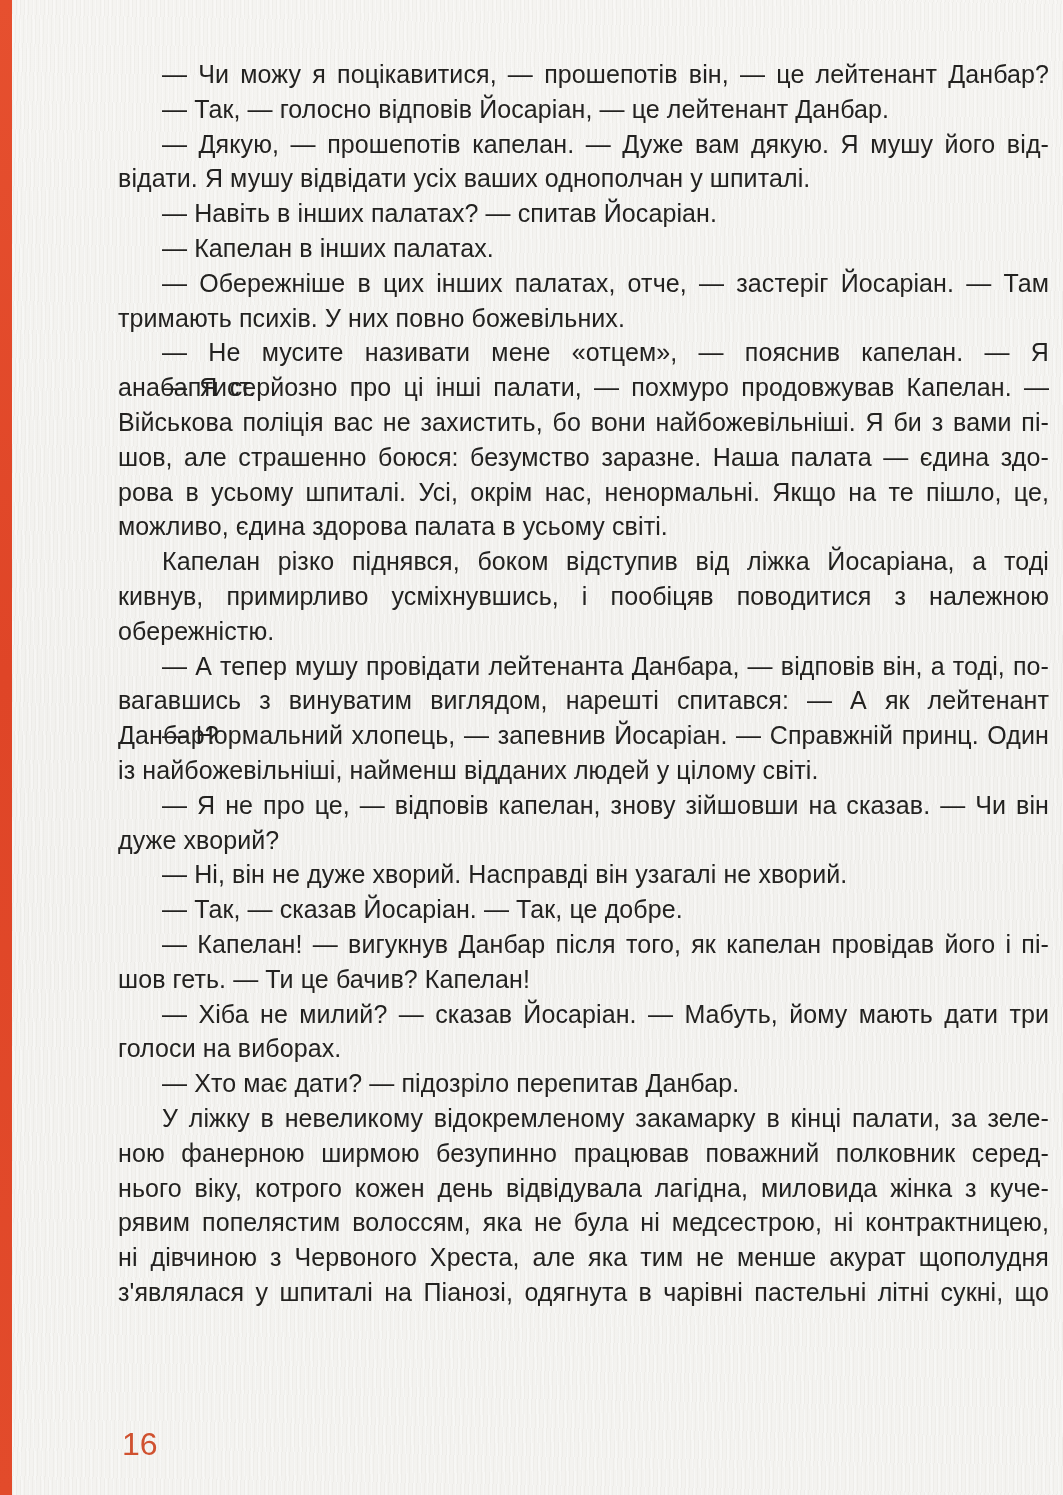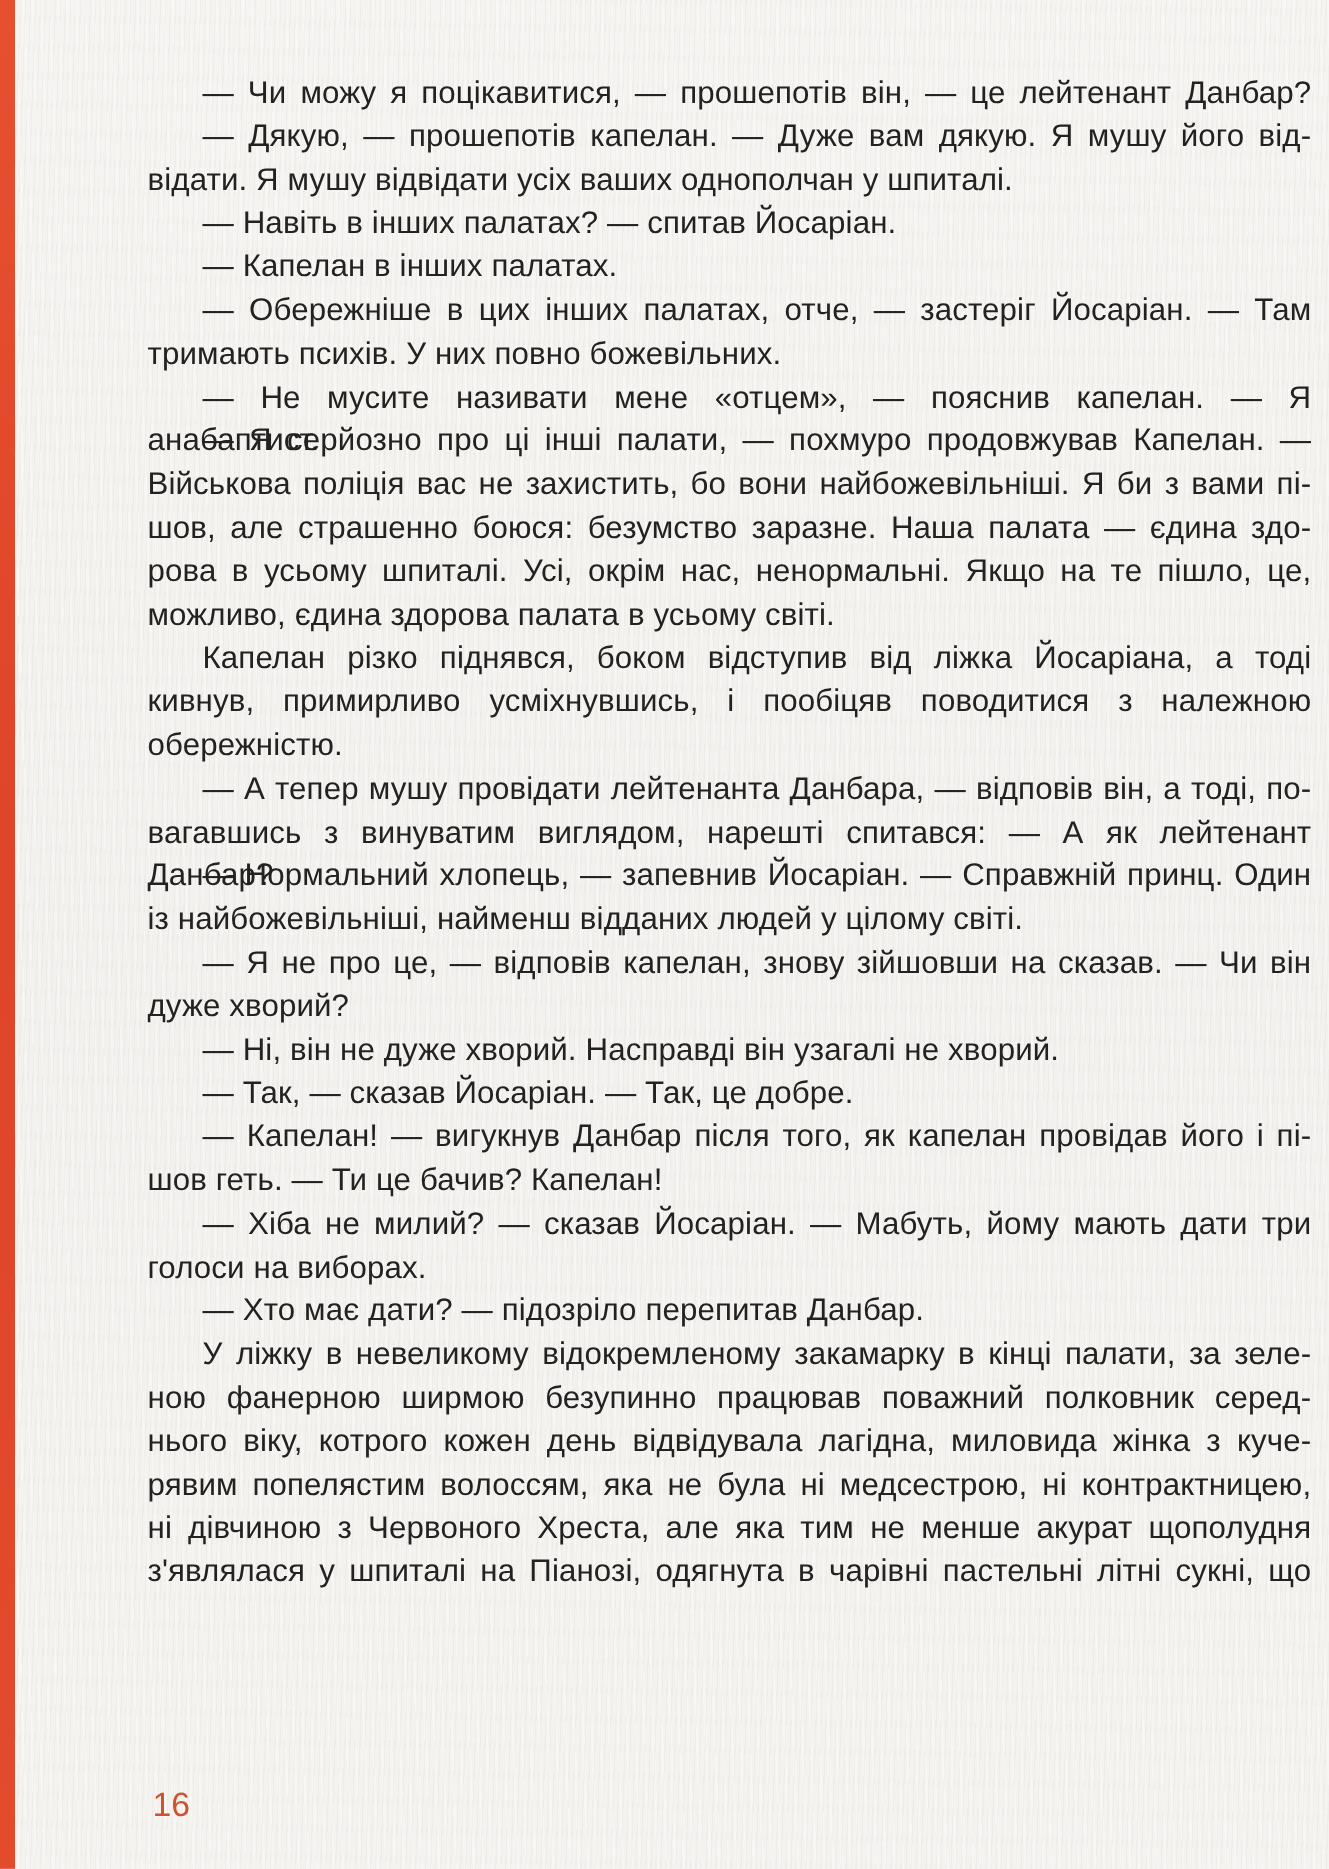--- a/index.html
+++ b/index.html
@@ -48,34 +48,35 @@
     content: "";
     display: inline-block;
     width: 100%;
     height: 0;
   }
 
   .page-number {
     position: absolute;
     left: 122px;
     top: 1427px;
-    font-size: 27px;
+    font-size: 32px;
     line-height: 34px;
   }
 </style>
 </head>
 <body>
 
 <div class="scan-page">
 
   <div class="cover-edge" style="background-color: rgb(226, 73, 43);"></div>
 
   <div class="text-block" style="color: rgb(35, 34, 32);">
 
   <div class="line indent fill">— Чи можу я поцікавитися, — прошепотів він, — це лейтенант Данбар?</div>
+      <div class="line indent">— Так, — голосно відповів Йосаріан, — це лейтенант Данбар.</div>
       <div class="line indent fill">— Дякую, — прошепотів капелан. — Дуже вам дякую. Я мушу його від-</div>
       <div class="line">відати. Я мушу відвідати усіх ваших однополчан у шпиталі.</div>
       <div class="line indent">— Навіть в інших палатах? — спитав Йосаріан.</div>
       <div class="line indent">— Капелан в інших палатах.</div>
       <div class="line indent fill">— Обережніше в цих інших палатах, отче, — застеріг Йосаріан. — Там</div>
       <div class="line">тримають психів. У них повно божевільних.</div>
       <div class="line indent fill">— Не мусите називати мене «отцем», — пояснив капелан. — Я анабаптист.</div>
       <div class="line indent fill">— Я серйозно про ці інші палати, — похмуро продовжував Капелан. —</div>
       <div class="line fill">Військова поліція вас не захистить, бо вони найбожевільніші. Я би з вами пі-</div>
       <div class="line fill">шов, але страшенно боюся: безумство заразне. Наша палата — єдина здо-</div>

